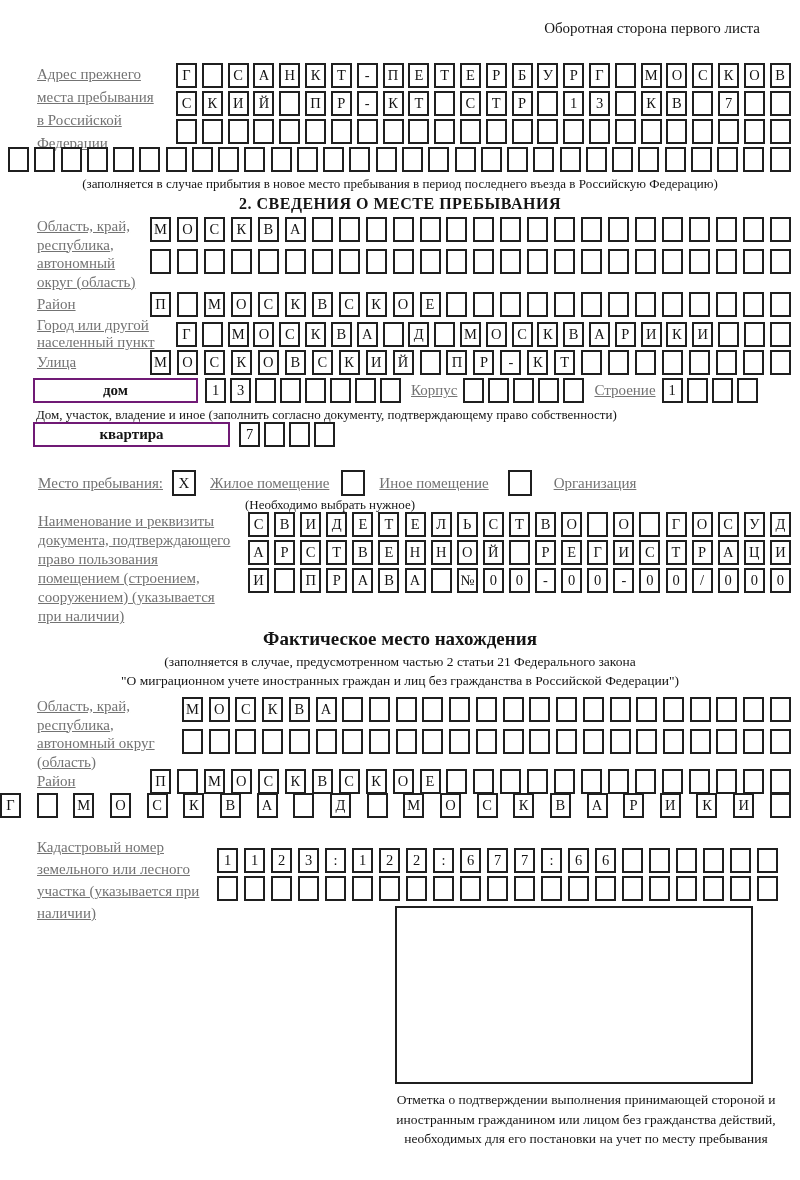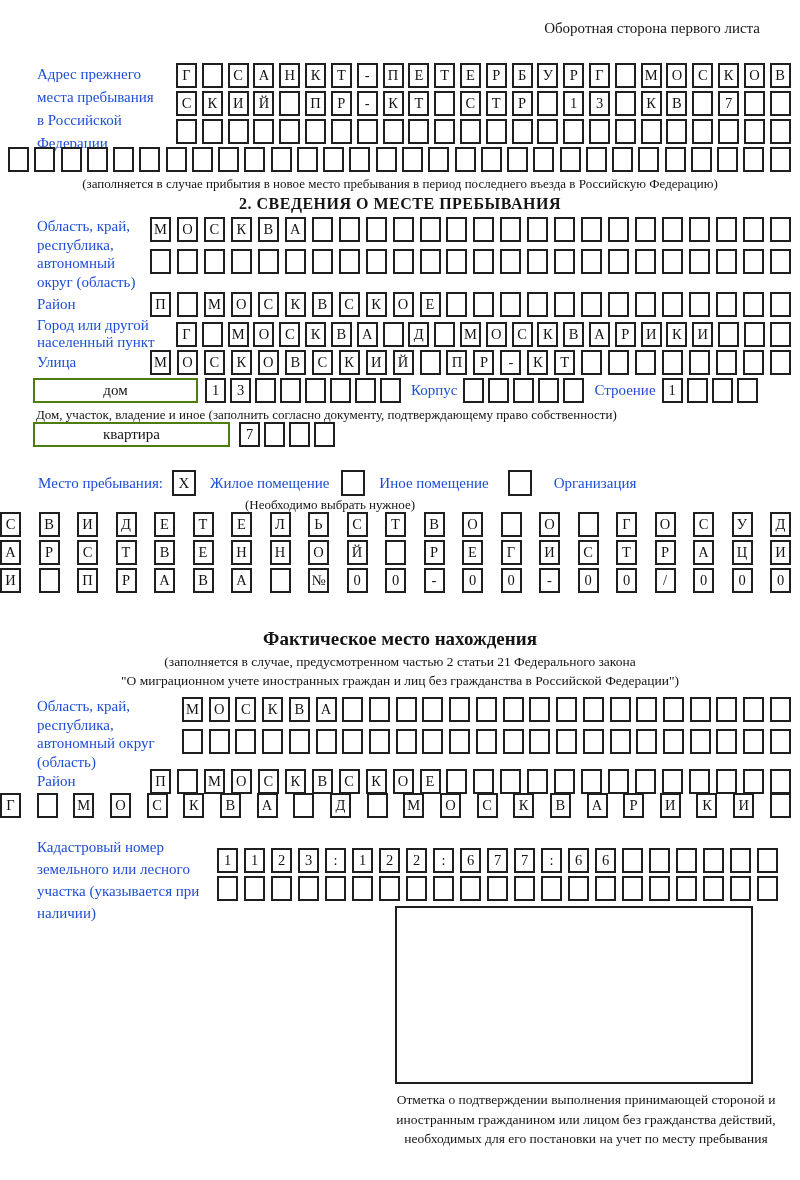--- a/index.html
+++ b/index.html
@@ -3,38 +3,38 @@
 <meta charset="utf-8">
 <style>
   html,body { margin:0; padding:0; background:#ffffff; }
   .page {
     position:relative; width:800px; height:1180px; margin:0 auto;
     background:#ffffff; color:#141414; overflow:hidden;
     font-family:"Liberation Serif","DejaVu Serif",serif;
   }
   .abs { position:absolute; }
   .frow { display:flex; align-items:flex-start; }
-  .lbl { font-size:15px; line-height:19px; color:#1d4ed8; }
+  .lbl { font-size:15px; line-height:19px; color:#737373;text-decoration:underline; }
   .rows { flex:1; margin-right:9px; display:flex; flex-direction:column; gap:3px; }
   .cells { display:flex; justify-content:space-between; flex:1; }
   .cells-t { display:flex; gap:4px; }
   .cell {
     width:21px; height:25px; box-sizing:border-box; flex:none;
     border:2px solid #1f1f1f; background:#fff;
     display:flex; align-items:center; justify-content:center;
     font-size:14.5px; line-height:1;
   }
   .chk {
     width:24px; height:26px; box-sizing:border-box; flex:none;
     border:2px solid #1f1f1f; display:flex; align-items:center; justify-content:center;
     font-size:15px;
   }
   .fieldbox {
-    height:25px; box-sizing:border-box; border:2px solid #4d7c0f;
-    display:flex; align-items:center; justify-content:center; font-size:15px;
+    height:25px; box-sizing:border-box; border:2px solid #701a75;
+    display:flex; align-items:center; justify-content:center; font-size:15px;font-weight:bold;
   }
   .corner { position:absolute; top:20px; left:0; right:40px; text-align:right; font-size:15px; }
   .title-c { position:absolute; left:0; right:0; text-align:center; font-weight:bold; }
   .note-c { position:absolute; left:0; right:0; text-align:center; font-size:13px; }
   .note-l { position:absolute; font-size:13px; }
   .lbl-prev { width:125px; padding-left:37px; padding-right:14px; flex:none; line-height:23px; }
   .lbl-reg  { width:110px; padding-left:37px; padding-right:3px;  flex:none; line-height:18.5px; }
   .lbl-one  { width:110px; padding-left:37px; padding-right:3px;  flex:none; line-height:25px; }
   .lbl-city { width:130px; padding-left:37px; padding-right:9px;  flex:none; line-height:17px; }
   .lbl-doc  { width:202px; padding-left:38px; padding-right:8px;  flex:none; line-height:19px; }
@@ -371,20 +371,21 @@
     <div class="chk" style="margin-left:9px">X</div>
     <div class="lbl" style="margin-left:14px">Жилое помещение</div>
     <div class="chk" style="margin-left:12px"></div>
     <div class="lbl" style="margin-left:14px">Иное помещение</div>
     <div class="chk" style="margin-left:19px"></div>
     <div class="lbl" style="margin-left:22px">Организация</div>
   </div>
   <div class="note-l" style="top:497px;left:245px">(Необходимо выбрать нужное)</div>
 
   <div class="abs frow" style="top:512px;left:0;right:0">
+    <div class="lbl lbl-doc">Наименование и реквизиты документа, подтверждающего право пользования помещением (строением, сооружением) (указывается при наличии)</div>
     <div class="rows">
       <div class="cells">
           <span class="cell">С</span>
           <span class="cell">В</span>
           <span class="cell">И</span>
           <span class="cell">Д</span>
           <span class="cell">Е</span>
           <span class="cell">Т</span>
           <span class="cell">Е</span>
           <span class="cell">Л</span>

